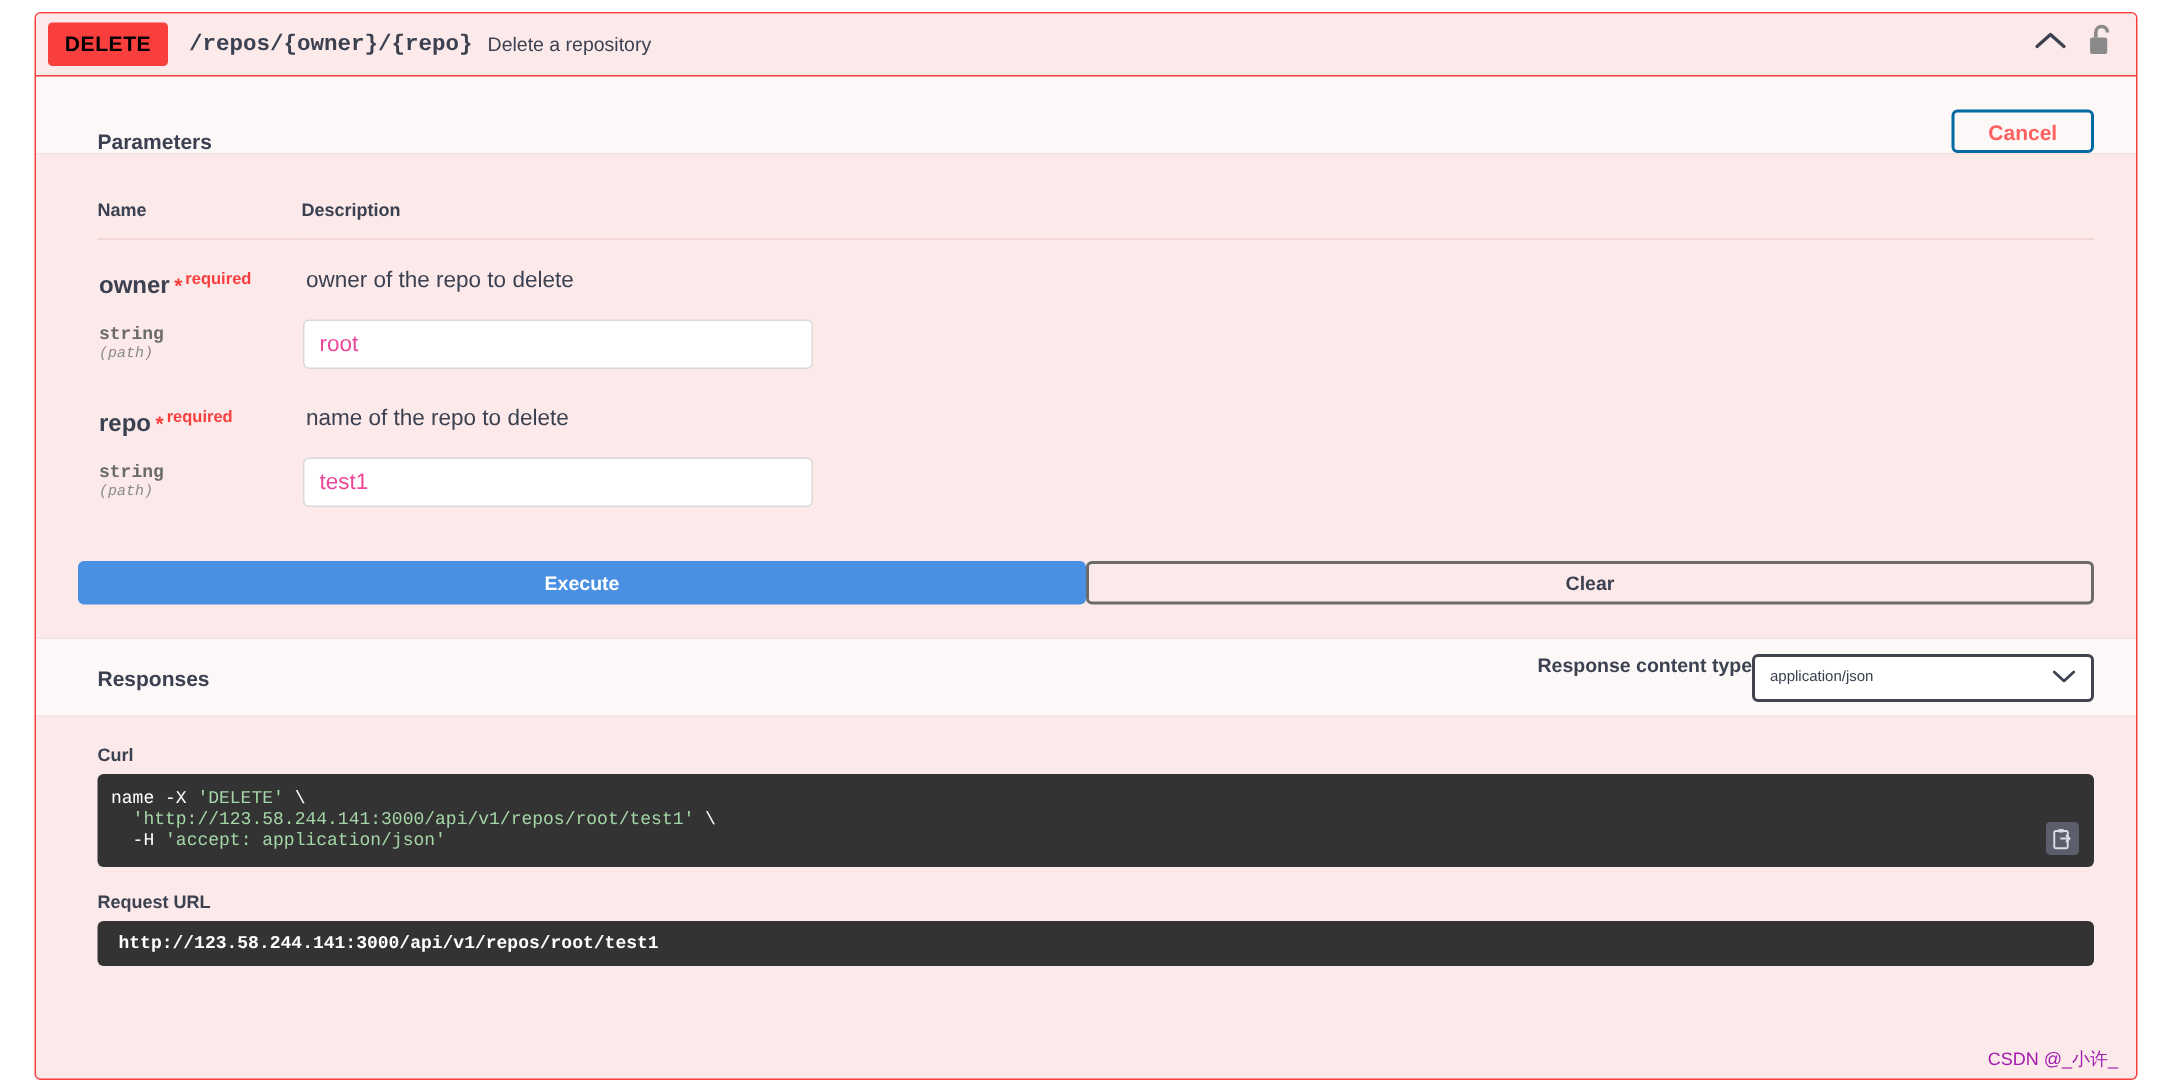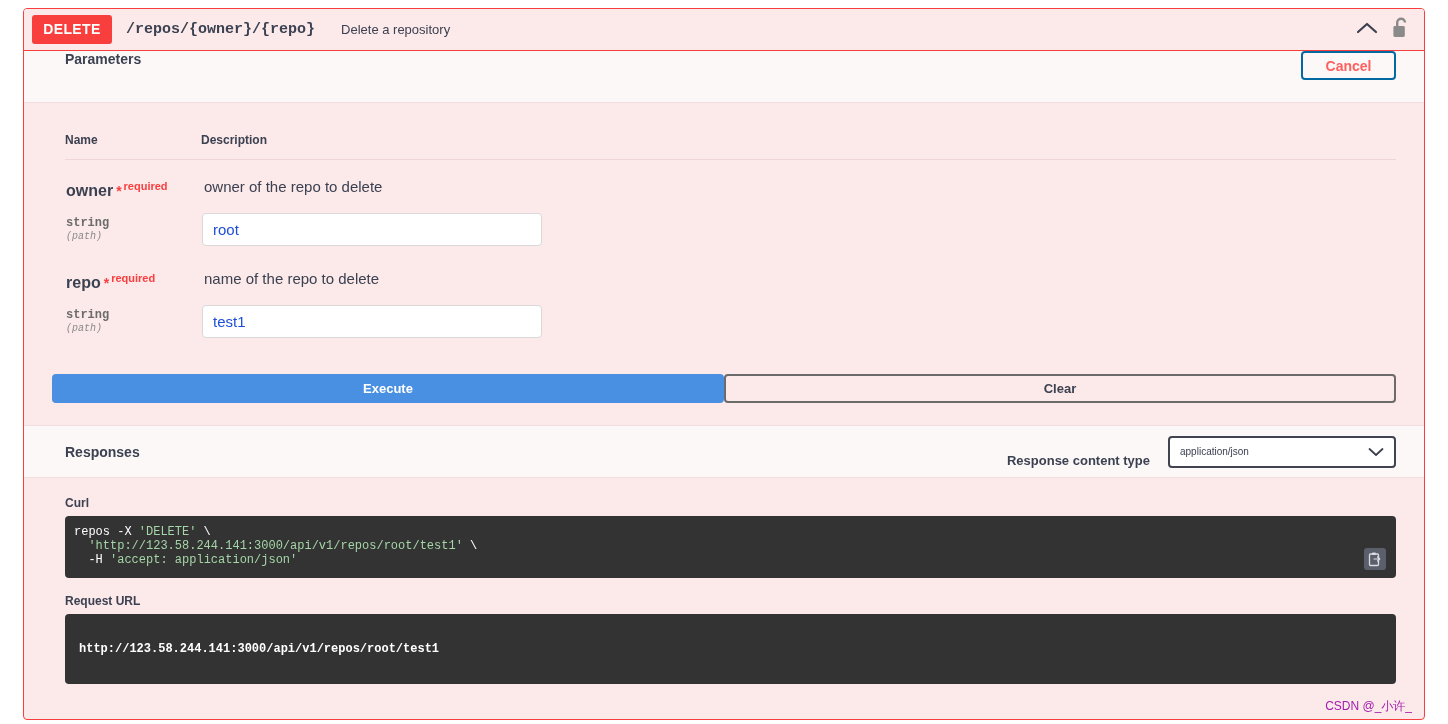--- a/index.html
+++ b/index.html
@@ -37,58 +37,58 @@
     border-bottom: 1px solid #f93e3e;
     box-sizing: border-box;
     background: #fce9e9;
   }
   .method-badge {
     width: 80px;
     height: 29px;
     line-height: 29px;
     text-align: center;
     background: #f93e3e;
-    color: #ffffff;
+    color: #000000;
     font-size: 14px;
     font-weight: bold;
     border-radius: 3px;
     letter-spacing: 0.4px;
     font-family: "Liberation Sans", sans-serif;
     flex: 0 0 auto;
   }
   .op-path {
     margin-left: 14px;
     font-family: "Liberation Mono", monospace;
     font-size: 15px;
     font-weight: bold;
     color: #3b4151;
     white-space: nowrap;
   }
   .op-summary {
-    margin-left: 26px;
+    margin-left: 10px;
     font-size: 13px;
     color: #3b4151;
     white-space: nowrap;
   }
   .summary-right {
     margin-left: auto;
     display: flex;
     align-items: center;
     gap: 14px;
     padding-right: 4px;
   }
   .chevron-up, .lock-icon {
     display: block;
   }
 
   
   .section-header {
     height: 52px;
     display: flex;
-    align-items: flex-start;
+    align-items: flex-end;
     padding: 0 28px 0 41px;
     background: #fdf8f8;
     border-bottom: 1px solid #f2dede;
     box-sizing: border-box;
   }
   .section-title {
     font-size: 14px;
     font-weight: bold;
     color: #3b4151;
   }
@@ -172,21 +172,21 @@
   .p-input {
     margin-top: 18px;
     width: 340px;
     height: 33px;
     box-sizing: border-box;
     border: 1px solid #d9d9d9;
     border-radius: 4px;
     background: #ffffff;
     padding: 0 10px;
     font-size: 15px;
-    color: #1d4ed8;
+    color: #ec4899;
     font-family: "Liberation Sans", sans-serif;
   }
 
   
   .btn-row {
     display: flex;
     padding: 30px 28px 22px 28px;
     background: #fce9e9;
   }
   .execute-btn {
@@ -221,22 +221,22 @@
     align-items: center;
     padding: 0 28px 0 41px;
     background: #fdf8f8;
     border-top: 1px solid #f2dede;
     border-bottom: 1px solid #f2dede;
     box-sizing: border-box;
   }
   .ct-wrap {
     margin-left: auto;
     display: flex;
-    align-items: flex-end;
-    gap: 18px;
+    align-items: flex-start;
+    gap: 0;
   }
   .ct-label {
     font-size: 13px;
     font-weight: bold;
     color: #3b4151;
   }
   .ct-select {
     position: relative;
     width: 228px;
     height: 32px;
@@ -291,21 +291,21 @@
     background: #5b5f6b;
     border-radius: 3px;
     display: flex;
     align-items: center;
     justify-content: center;
     cursor: pointer;
   }
   .url-block {
     background: #333333;
     border-radius: 4px;
-    padding: 28px 14px;
+    padding: 8px 14px;
     font-family: "Liberation Mono", monospace;
     font-weight: bold;
     font-size: 12px;
     color: #ffffff;
     white-space: pre;
   }
 
   .watermark {
     position: absolute;
     right: 12px;
@@ -399,21 +399,21 @@
           <svg width="16" height="10" viewBox="0 0 16 10" aria-hidden="true">
             <path d="M1.5 2 L8 8 L14.5 2" fill="none" stroke="#3b4151" stroke-width="1.8" stroke-linecap="round" stroke-linejoin="round"></path>
           </svg>
         </span>
       </span>
     </span>
   </div>
 
   <div class="resp-body">
     <div class="block-label">Curl</div>
-    <div class="code-block"><span class="plain">repos -X </span><span class="str">'DELETE'</span><span class="plain"> \</span>
+    <div class="code-block"><span class="plain">name -X </span><span class="str">'DELETE'</span><span class="plain"> \</span>
 <span class="str">  'http://123.58.244.141:3000/api/v1/repos/root/test1'</span><span class="plain"> \</span>
 <span class="plain">  -H </span><span class="str">'accept: application/json'</span><span class="copy-icon">
         <svg width="14" height="15" viewBox="0 0 14 15" aria-hidden="true">
           <rect x="1.5" y="2" width="9" height="11.5" rx="1" fill="none" stroke="#d9dce3" stroke-width="1.3"></rect>
           <rect x="4.2" y="0.6" width="3.6" height="2.4" rx="0.6" fill="#d9dce3"></rect>
           <path d="M6 7 H11.5 M9.6 5 L11.8 7 L9.6 9" fill="none" stroke="#d9dce3" stroke-width="1.2" stroke-linecap="round" stroke-linejoin="round"></path>
         </svg>
       </span></div>
 
     <div class="block-label">Request URL</div>

